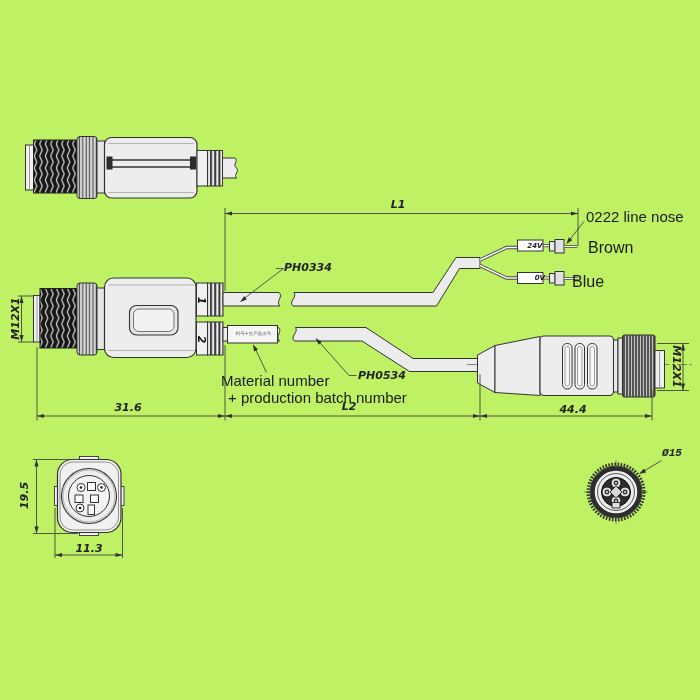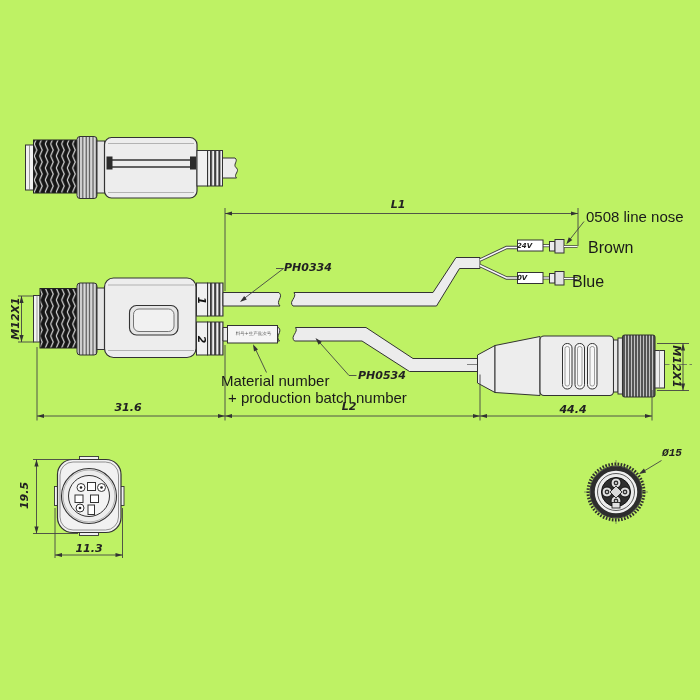--- a/index.html
+++ b/index.html
@@ -1,21 +1,21 @@
 <!DOCTYPE html>
 <html><head>
 <meta charset="utf-8">
 <style>
   html,body{margin:0;padding:0;background:#fff;}
   .canvas{position:relative;width:700px;height:700px;background:#bef264;overflow:hidden;
           font-family:"DejaVu Sans","Liberation Sans",sans-serif;}
   .canvas svg{position:absolute;left:0;top:0;}
   .txt{position:absolute;white-space:nowrap;color:#1a1a1a;}
   .t-dim{font:italic 600 11px "DejaVu Sans",sans-serif;color:#222;text-align:center;}
-  .t-tiny{font:italic 600 7px "DejaVu Sans",sans-serif;color:#222;text-align:left;}
+  .t-tiny{font:italic 600 7px "DejaVu Sans",sans-serif;color:#222;text-align:right;}
   .t-label{font:400 15px "Liberation Sans","DejaVu Sans",sans-serif;color:#1a1a1a;}
   .t-wire{font:400 16px "Liberation Sans","DejaVu Sans",sans-serif;color:#1a1a1a;}
   .rot-ccw{transform:rotate(-90deg);transform-origin:center center;}
   .rot-cw{transform:rotate(90deg);transform-origin:center center;}
   .t-port{font:italic 700 11px "DejaVu Sans",sans-serif;color:#111;text-align:center;}
   .t-sleeve{font:400 9px "DejaVu Sans",sans-serif;color:#555;text-align:center;
             transform:scale(0.5);transform-origin:left top;letter-spacing:0px;}
 </style>
 </head>
 <body>
@@ -247,21 +247,21 @@
 
 <div class="txt t-dim" style="left:284px;top:261px;">PH0334</div>
 <div class="txt t-dim" style="left:358px;top:369px;">PH0534</div>
 
 <div class="txt t-tiny" style="left:517px;top:241.5px;width:25.5px;">24V</div>
 <div class="txt t-tiny" style="left:517px;top:274px;width:28px;">0V</div>
 
 <div class="txt t-port rot-cw" style="left:191px;top:293.5px;width:21px;">1</div>
 <div class="txt t-port rot-cw" style="left:191px;top:332.5px;width:21px;">2</div>
 
-<div class="txt t-label" style="left:586px;top:208px;">0508 line nose</div>
+<div class="txt t-label" style="left:586px;top:208px;">0222 line nose</div>
 <div class="txt t-wire" style="left:588px;top:239px;">Brown</div>
 <div class="txt t-wire" style="left:572px;top:273px;">Blue</div>
 
 <div class="txt t-label" style="left:221px;top:372px;">Material number</div>
 <div class="txt t-label" style="left:228px;top:389px;">+ production batch number</div>
 
 <div class="txt t-sleeve" style="left:229px;top:330px;width:98px;">料号+生产批次号</div>
 
 </div>
 

